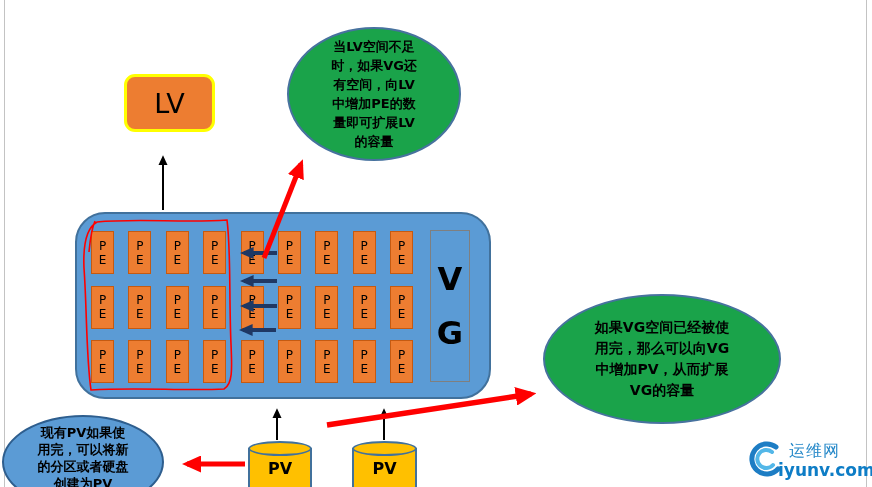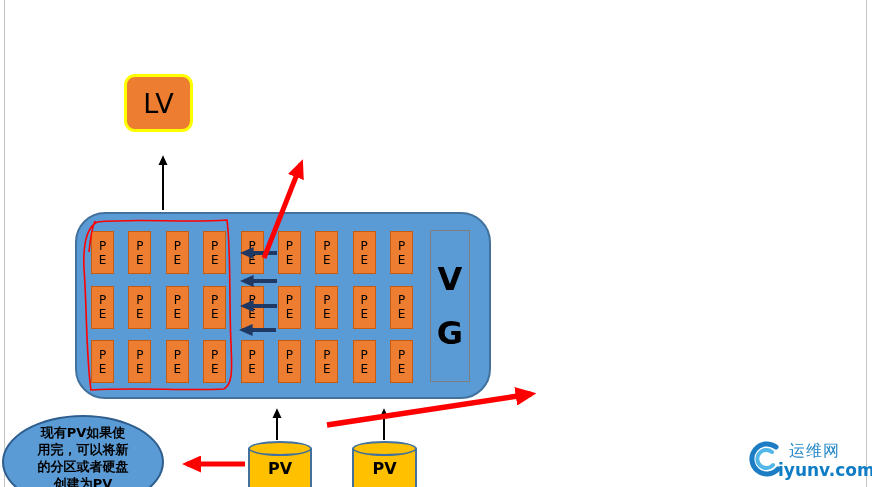--- a/index.html
+++ b/index.html
@@ -8,21 +8,21 @@
   .canvas {
     position:relative; width:872px; height:487px; background:#ffffff;
     overflow:hidden;
   }
   .edge-line { position:absolute; top:0; bottom:0; width:1px; background:#c3c3c3; }
   .edge-line.left  { left:4px; }
   .edge-line.right { left:866px; }
 
   
   .lv-box {
-    position:absolute; left:124px; top:74px; width:69px; height:58px;
+    position:absolute; left:124px; top:74px; width:91px; height:58px;
     background:#ED7D31; border:3px solid #FFFF00; border-radius:11px;
     display:flex; align-items:center; justify-content:center;
     font-size:27px; color:#000;
   }
 
   
   .vg-box {
     position:absolute; left:75px; top:212px; width:416px; height:187px;
     background:#5B9BD5; border:2px solid #41719C; border-radius:30px;
   }
@@ -208,21 +208,35 @@
           <span>P</span>
           <span>E</span>
         </div>
       </div>
     <div class="vg-label-box">
       <div class="vg-label-text">V
 G</div>
     </div>
   </div>
 
-
+  <div class="oval oval-green oval-lv-note">
+    <div class="oval-text">当LV空间不足
+时，如果VG还
+有空间，向LV
+中增加PE的数
+量即可扩展LV
+的容量</div>
+  </div>
+
+  <div class="oval oval-green oval-vg-note">
+    <div class="oval-text">如果VG空间已经被使
+用完，那么可以向VG
+中增加PV，从而扩展
+VG的容量</div>
+  </div>
 
   <div class="oval oval-blue oval-pv-note">
     <div class="oval-text">现有PV如果使
 用完，可以将新
 的分区或者硬盘
 创建为PV</div>
   </div>
 
   <div class="cylinder cyl-1" style="left:248px; top:441px;">
     <div class="cyl-body"></div>

